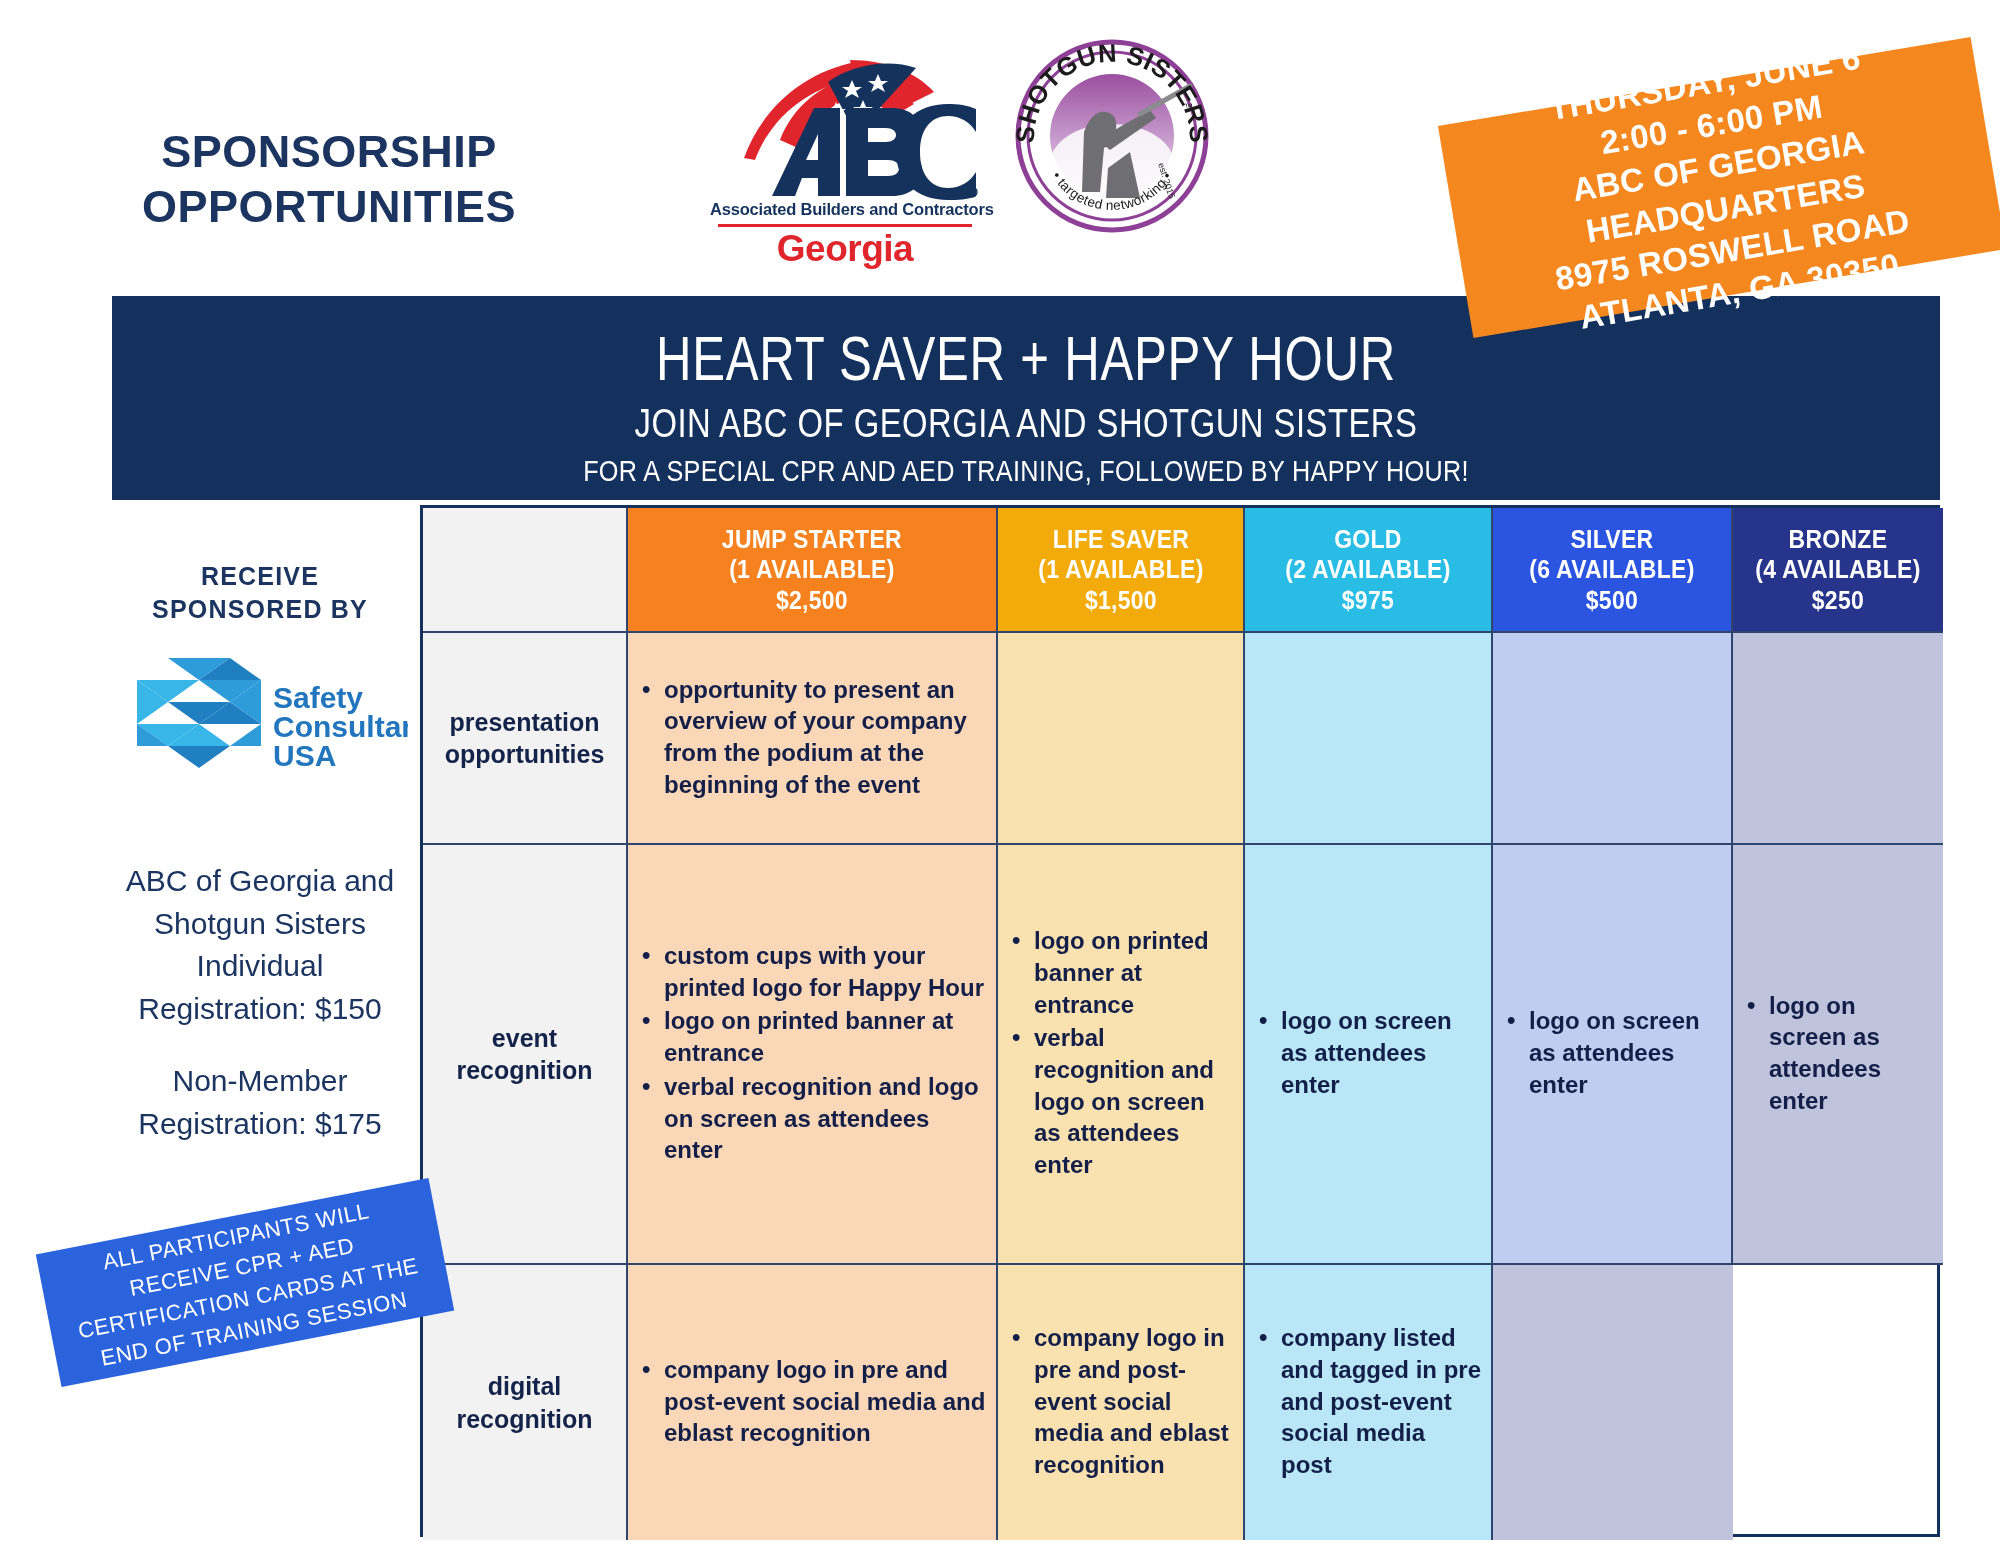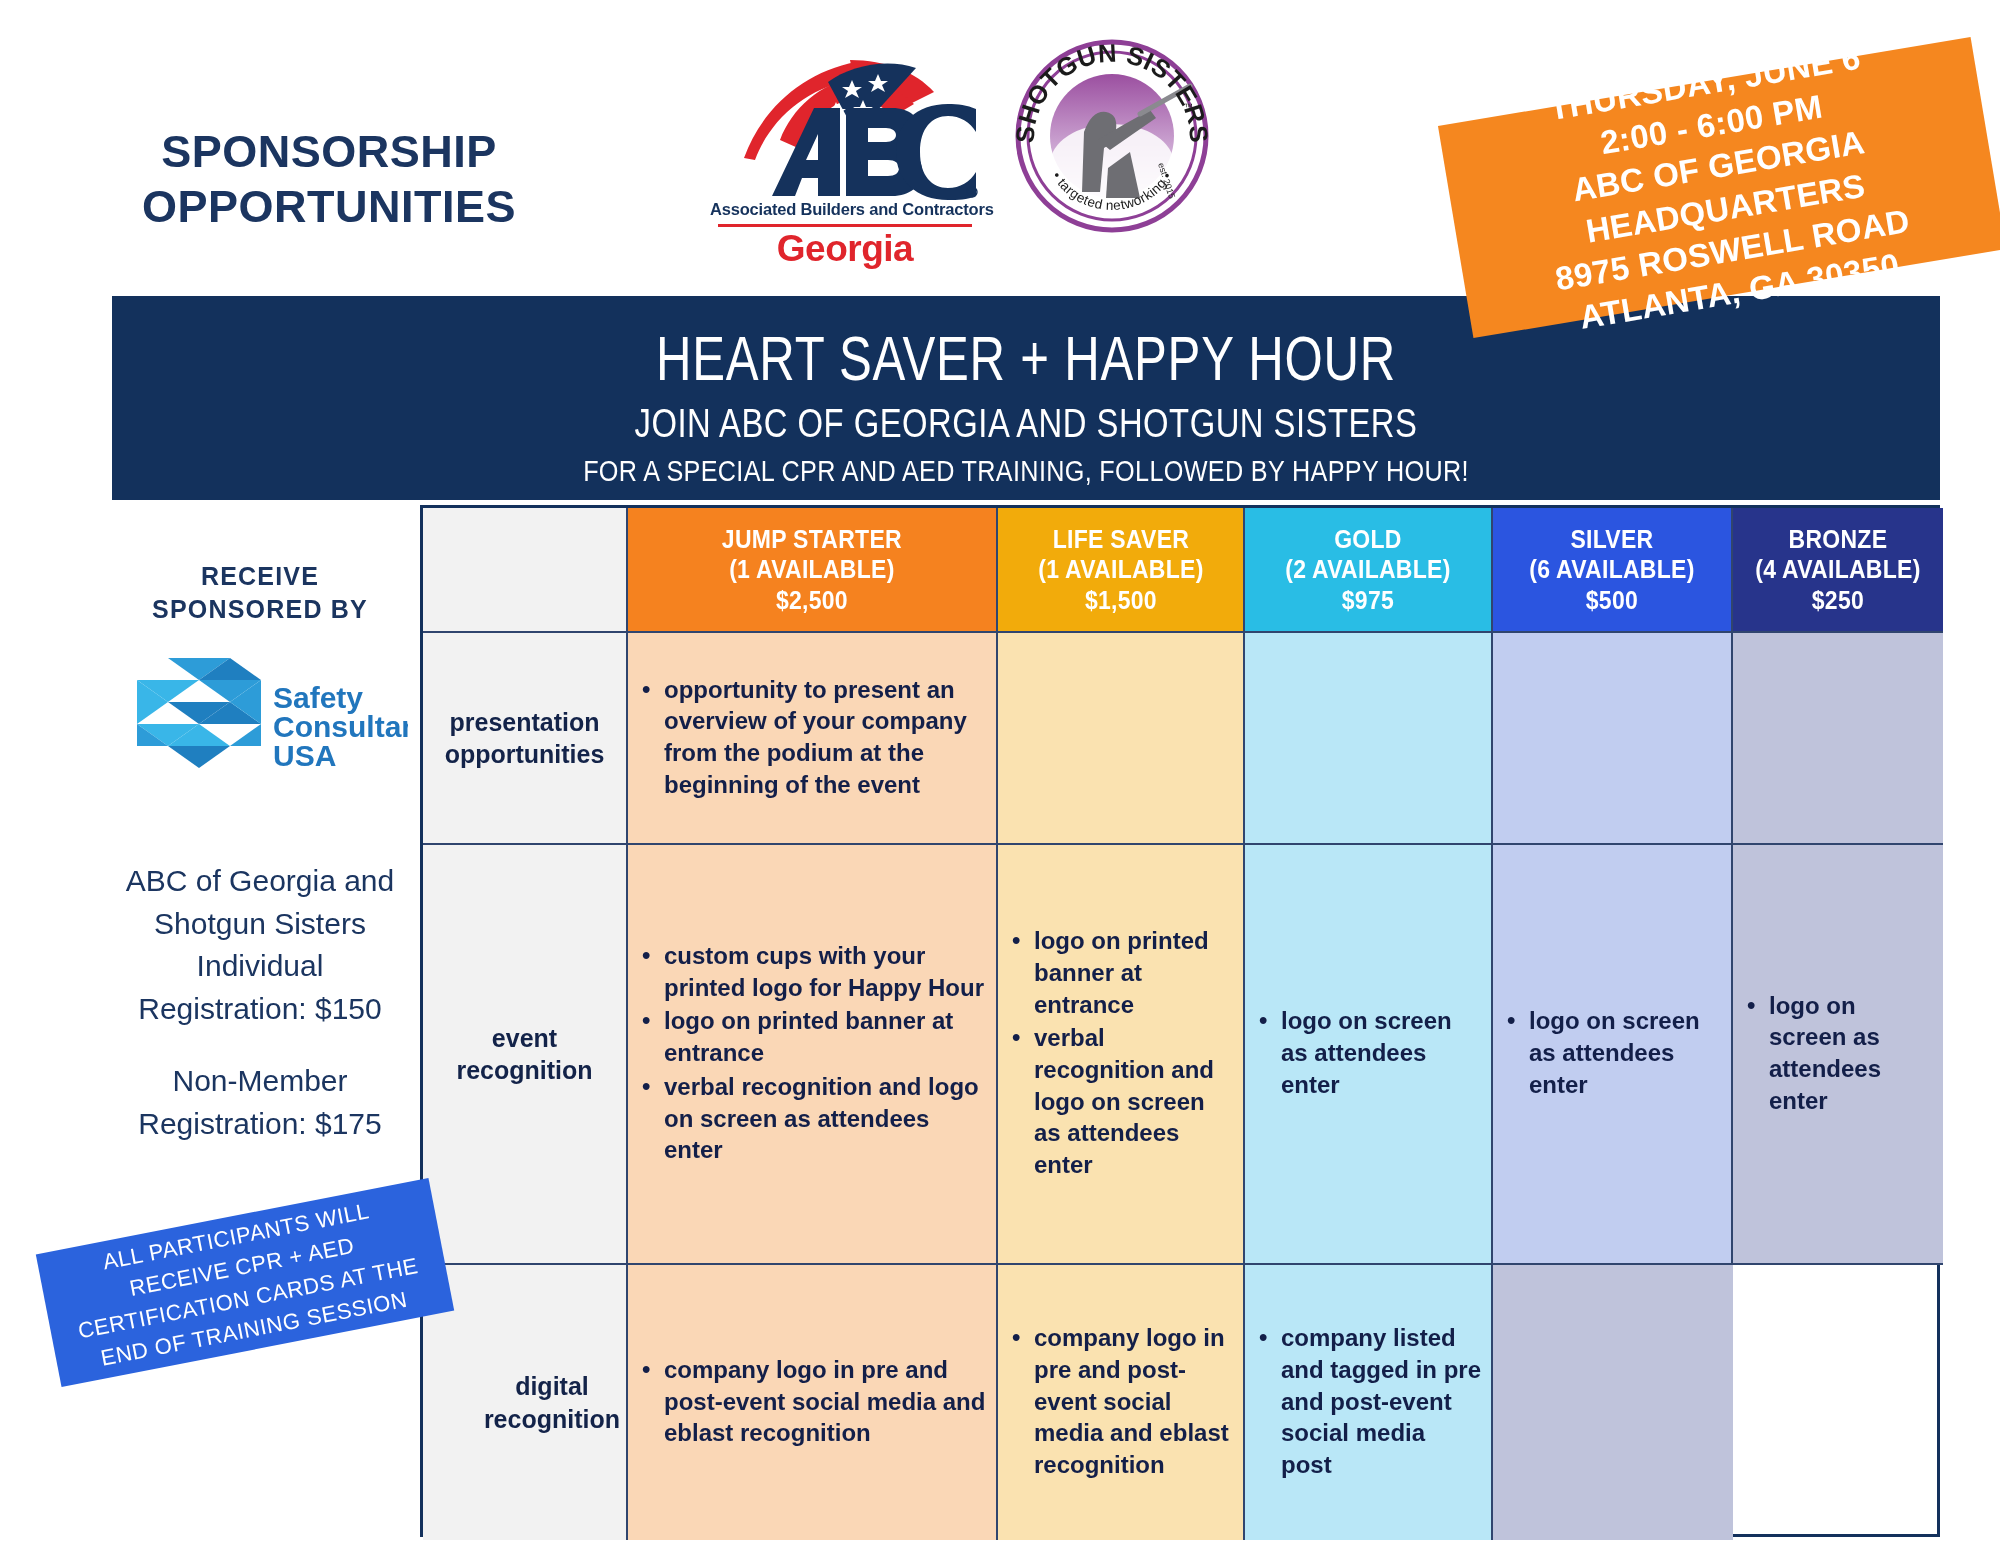--- a/index.html
+++ b/index.html
@@ -106,39 +106,39 @@
     position: absolute; left: 420px; top: 505px;
     width: 1520px; height: 1032px;
     display: grid;
     grid-template-columns: 205px 370px 247px 248px 240px 210px;
     grid-template-rows: 125px 212px 420px 275px;
     border: 3px solid #13315c;
     z-index: 3;
   }
   .cell { border-right: 2px solid #30456e; border-bottom: 2px solid #30456e; overflow: hidden; }
   .cell.lastcol { border-right: none; }
-  .cell.lastrow { border-bottom: none; justify-content: flex-end; }
+  .cell.lastrow { border-bottom: none; }
 
   .hcell {
     display:flex; align-items:center; justify-content:center;
     text-align:center; color:#ffffff; padding: 6px 4px;
   }
   .hcell .htxt {
     font-size: 25px; font-weight: 700; line-height: 1.22; letter-spacing: 0.3px;
     transform: scaleX(0.92); transform-origin: 50% 50%;
   }
   .hcell .hname { display:block; }
   .hcell .havail { display:block; }
   .hcell .hprice { display:block; }
 
   .labelcell {
     background: #f2f2f2;
     display:flex; align-items:center; justify-content:center;
     text-align:center; color:#132349;
-    font-size: 25px; font-weight: 700; line-height: 1.3; padding: 6px;
+    font-size: 25px; font-weight: 700; line-height: 1.3; padding: 16px;
   }
 
   .bodycell { padding: 14px 10px 14px 6px; display:flex; align-items:center; }
   .bodycell ul { list-style: none; margin: 0; padding: 0; width: 100%; }
   .bodycell li {
     position: relative;
     padding-left: 30px;
     color: #131f49;
     font-size: 24px; font-weight: 700; line-height: 1.32;
     margin-bottom: 2px;

